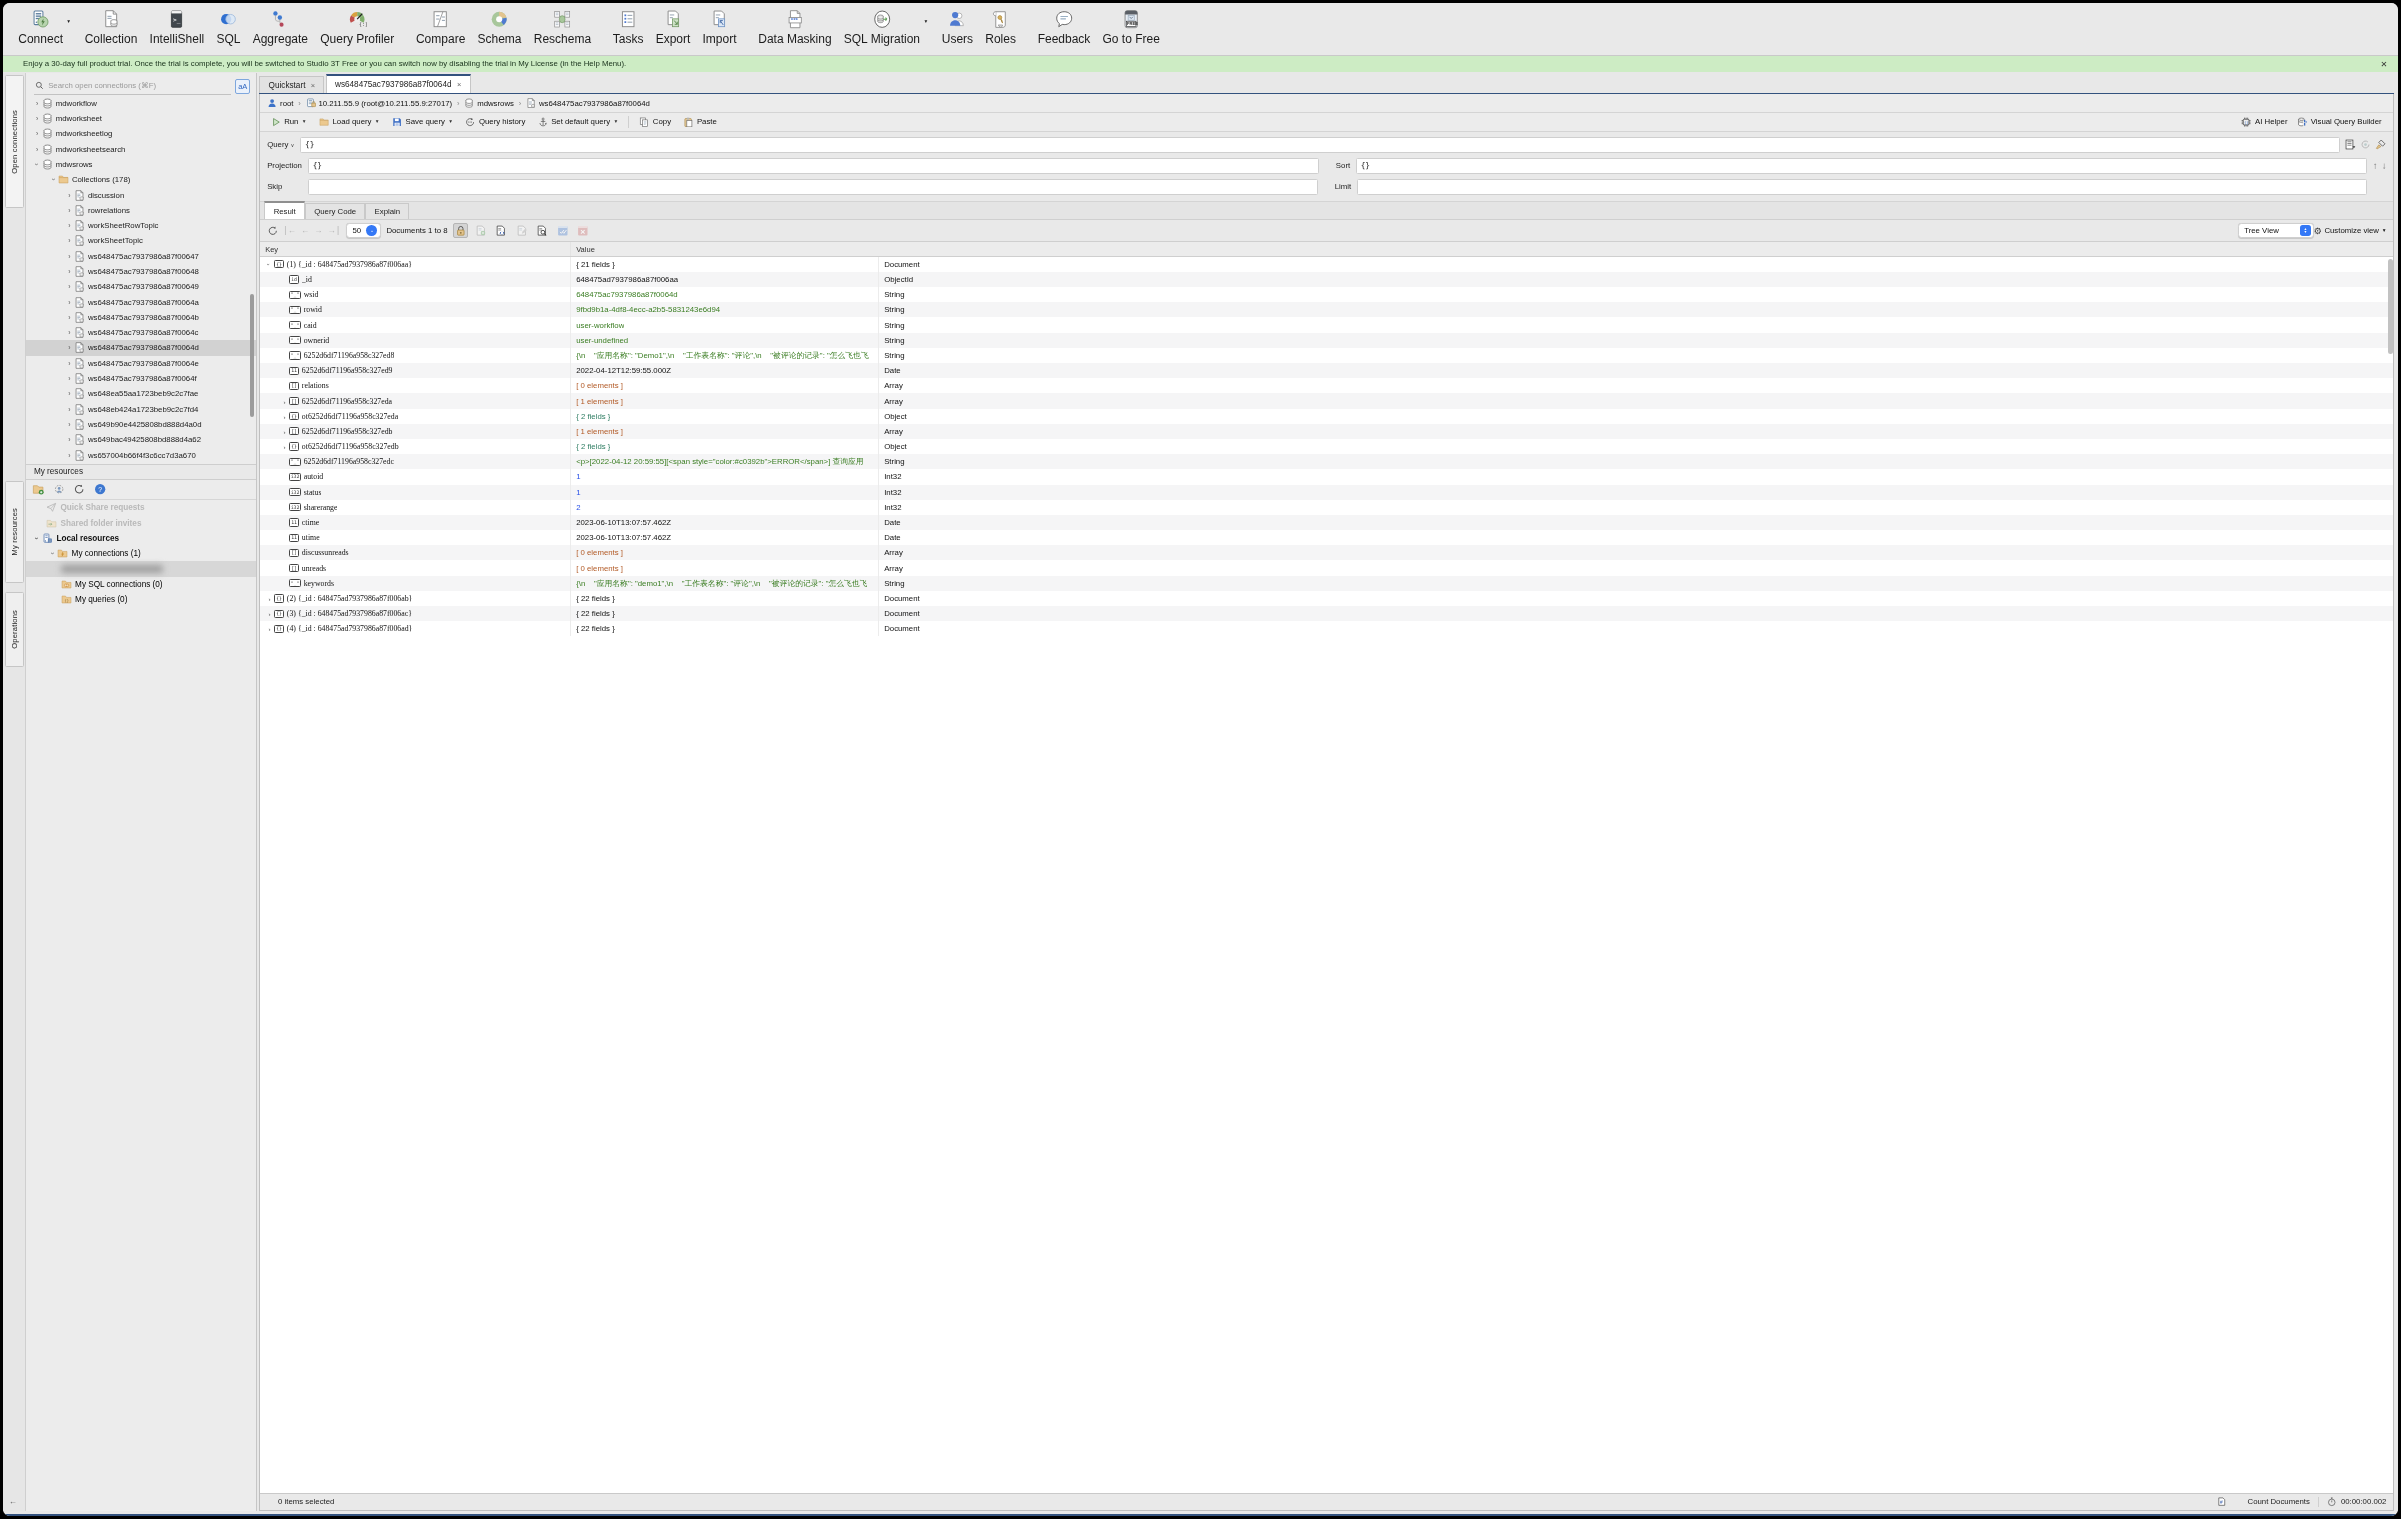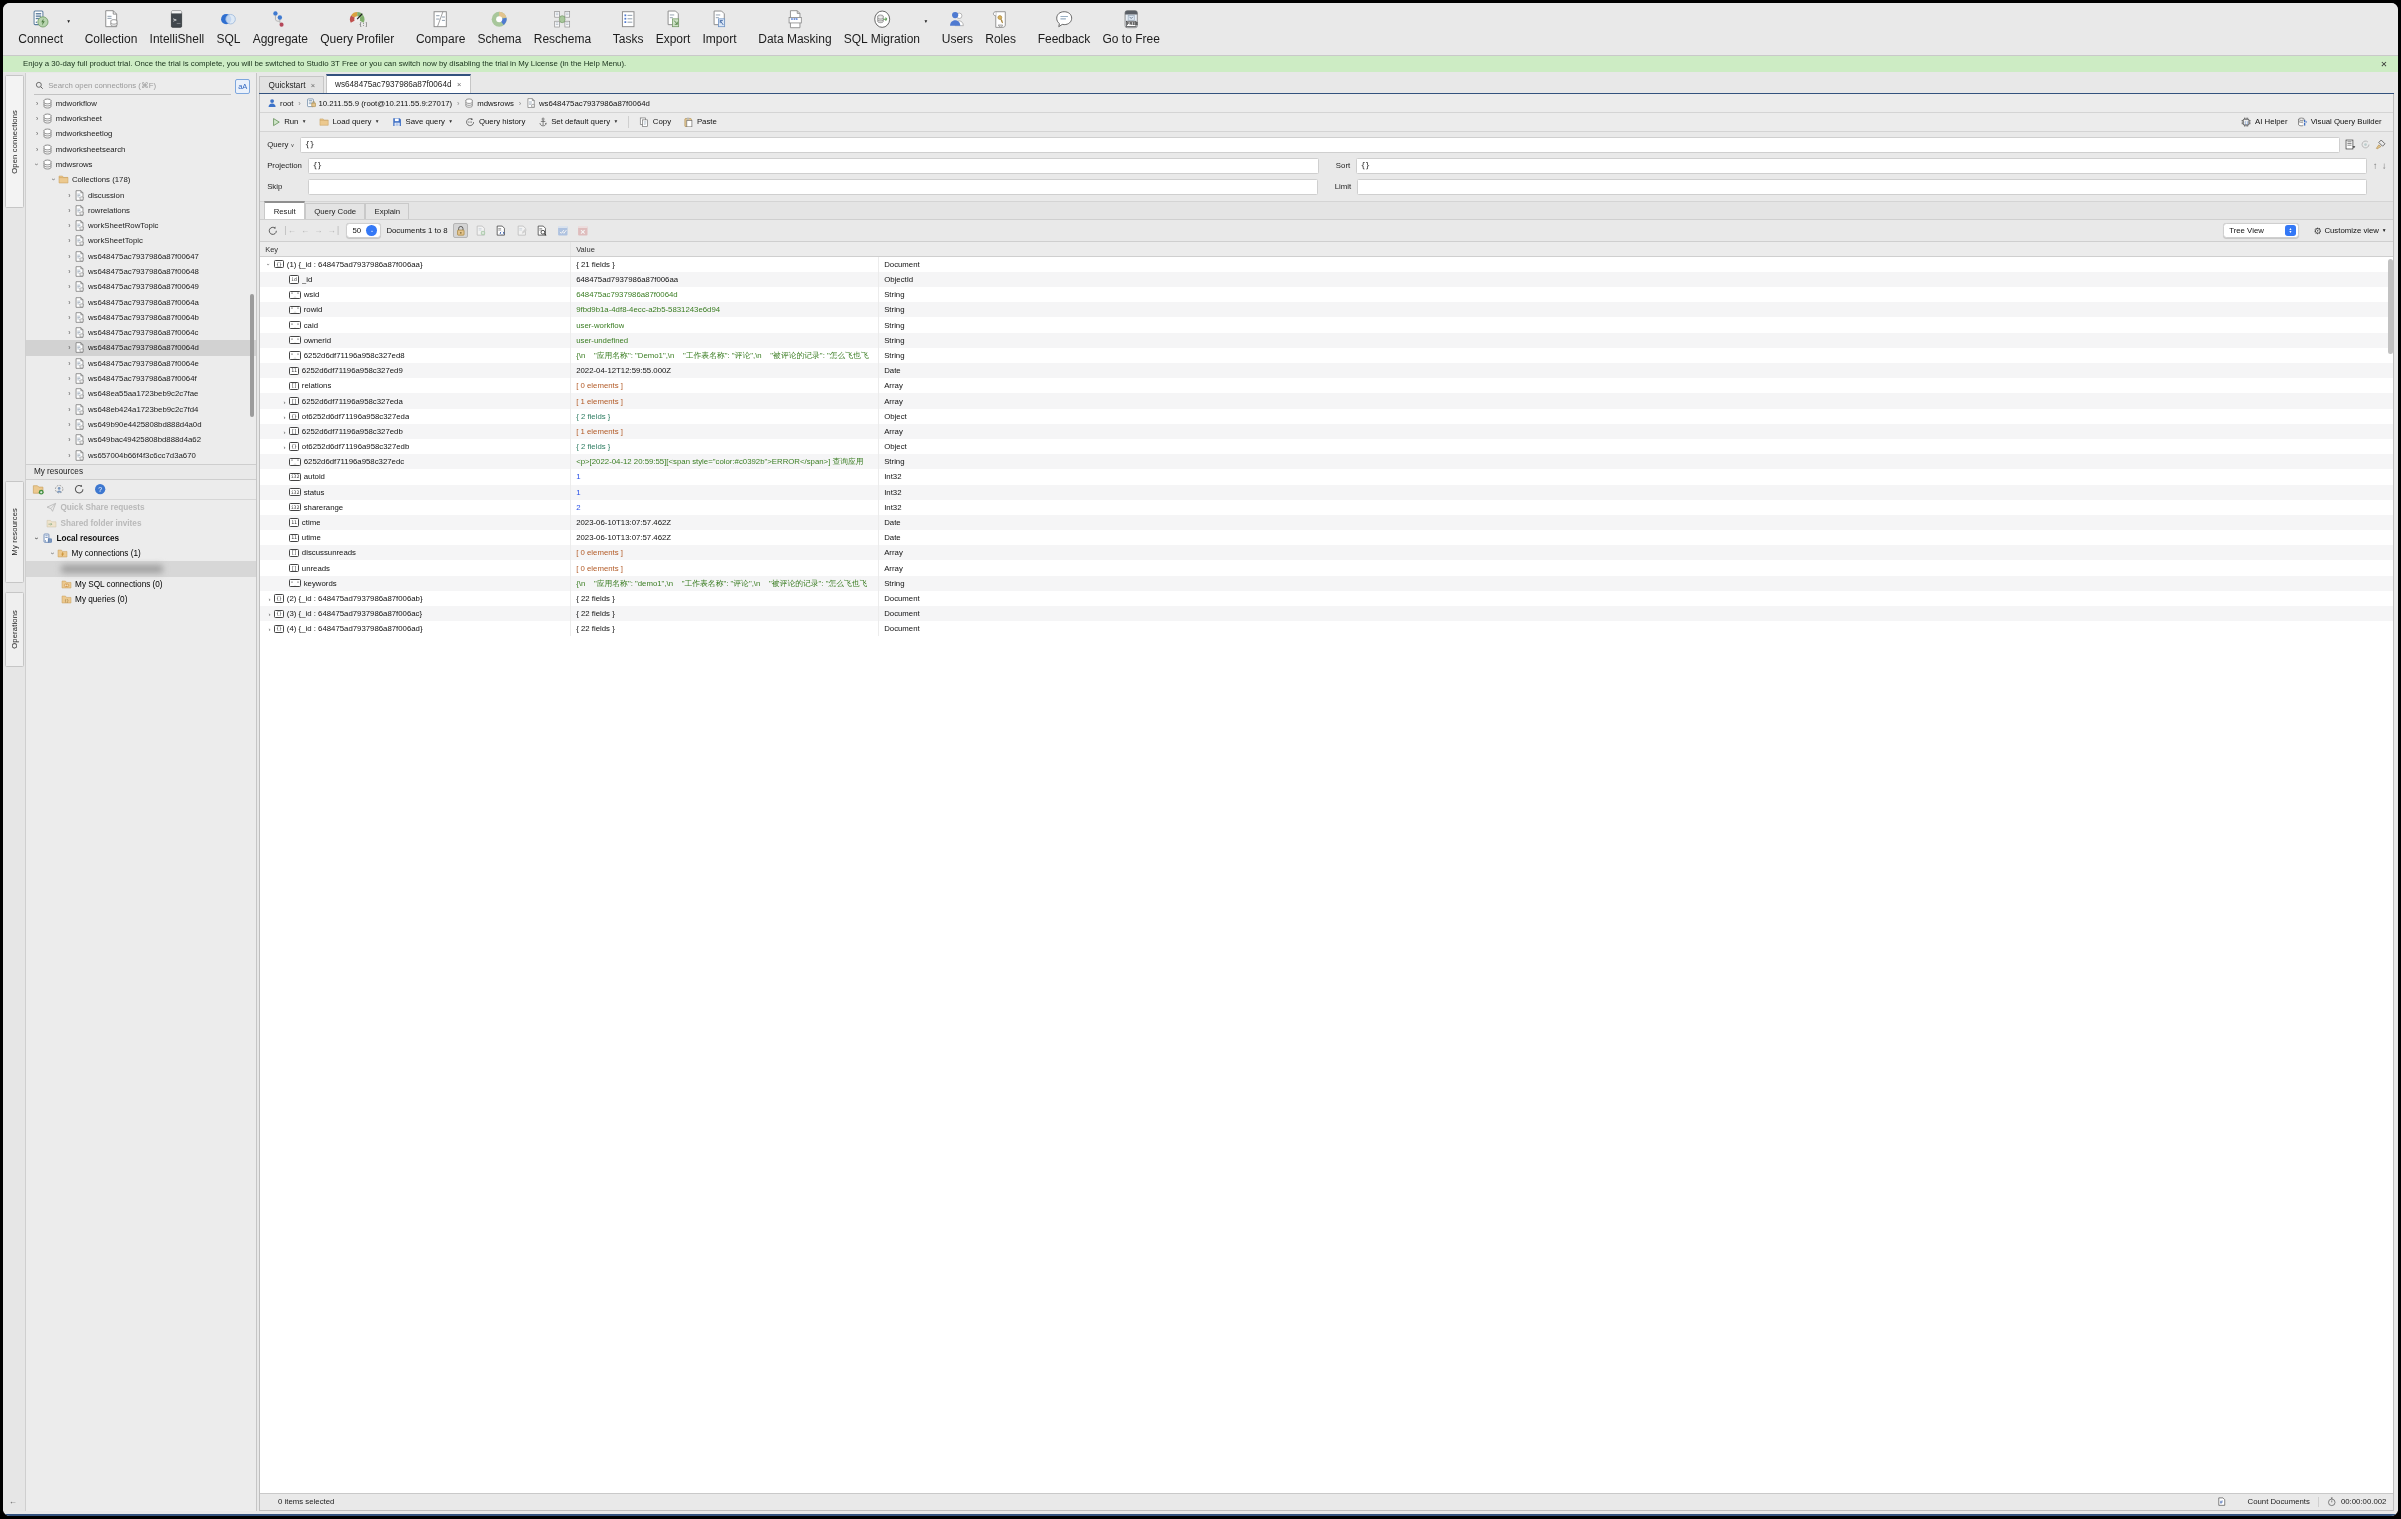--- a/index.html
+++ b/index.html
@@ -96,38 +96,38 @@
   .rtab.active { background:#fff; border-top:2px solid #8f8f8f; height:17.7px; }
 
   #rtoolbar { height:22.5px; display:flex; align-items:center; gap:5.4px; padding:0 6.8px; background:#e9e9e9; border-bottom:0.7px solid #cfcfcf; }
   #rtoolbar svg { width:11.6px; height:11.6px; display:block; }
   .pgarrows { color:#b3b3b3; font-size:8.2px; letter-spacing:1.4px; }
   .macsel { height:15px; background:#fff; border:0.7px solid #cfcfcf; border-radius:3.4px; display:flex; align-items:center; font-size:7.8px; color:#111; padding-left:5.4px; box-shadow:0 0.3px 0.7px rgba(0,0,0,.15); }
   .macsel .blue { width:11px; height:11px; background:#3478f6; border-radius:2.7px; margin:0 2px 0 5.4px; display:flex; flex-direction:column; align-items:center; justify-content:center; color:#fff; }
   .macsel .blue span { font-size:3.4px; line-height:3.1px; }
   .ricon-btn { width:15px; height:15px; display:flex; align-items:center; justify-content:center; border-radius:2px; }
   .ricon-btn.pressed { background:#d4d4d4; border:0.7px solid #b5b5b5; }
-  #rt-right { margin-left:auto; display:flex; align-items:center; gap:15px; }
+  #rt-right { margin-left:auto; display:flex; align-items:center; gap:0; }
   #customize { display:flex; align-items:center; gap:2.7px; font-size:7.8px; color:#111; }
 
   
   #grid { flex:1; background:#fff; display:flex; flex-direction:column; overflow:hidden; position:relative; }
   #ghead { height:14.3px; background:#ececec; border-bottom:0.7px solid #cfcfcf; display:flex; font-size:7.5px; color:#333; flex:none; }
   .c-key { width:310px; flex:none; padding-left:4.8px; display:flex; align-items:center; overflow:hidden; }
   .c-val { width:308px; flex:none; padding-left:4.8px; border-left:0.7px solid #e3e3e3; display:flex; align-items:center; overflow:hidden; }
   .c-type { flex:1; padding-left:4.8px; border-left:0.7px solid #e3e3e3; display:flex; align-items:center; overflow:hidden; }
   #gbody { flex:1; overflow:hidden; }
   .grow { height:15.2px; display:flex; font-size:7.8px; color:#111; }
   .grow.even { background:#f5f5f6; }
   .grow .c-val, .grow .c-type { border-left:0.7px solid #ececec; }
   .kchev { width:8.8px; flex:none; text-align:center; font-size:6.1px; color:#555; }
   .kchev.open { transform:rotate(90deg); }
   .kpad { width:15px; flex:none; }
   .kicon { flex:none; min-width:10.2px; height:8.2px; border:0.8px solid #444; border-radius:1.4px; font-size:4.8px; font-family:"DejaVu Sans Mono",monospace; color:#333; display:flex; align-items:center; justify-content:center; margin-right:2.7px; padding:0 0.7px; background:#fff; }
-  .ktext { white-space:nowrap; overflow:hidden; }
+  .ktext { white-space:nowrap; overflow:hidden;font-family:Liberation Serif, serif; }
   .val { white-space:pre; overflow:hidden; }
   .vc-green { color:#3a7d22; } .vc-orange { color:#b25a26; } .vc-teal { color:#2e7d62; }
   .vc-blue { color:#2a52e8; } .vc-black { color:#111; }
   #grid-scroll { position:absolute; right:0.7px; top:16.3px; width:4.8px; height:95px; background:#c2c2c2; border-radius:2.7px; }
 
   
   #statusbar { height:17px; background:#e9e9e9; border-top:0.7px solid #c9c9c9; display:flex; align-items:center; font-size:7.8px; color:#222; padding:0 6.8px 0 17.7px; flex:none; }
   #statusbar .spacer { flex:1; }
   #count-btn { display:flex; align-items:center; gap:21px; padding-right:8.2px; border-right:0.7px solid #cfcfcf; }
   #timer-wrap { display:flex; align-items:center; gap:4.1px; padding-left:8.2px; }

